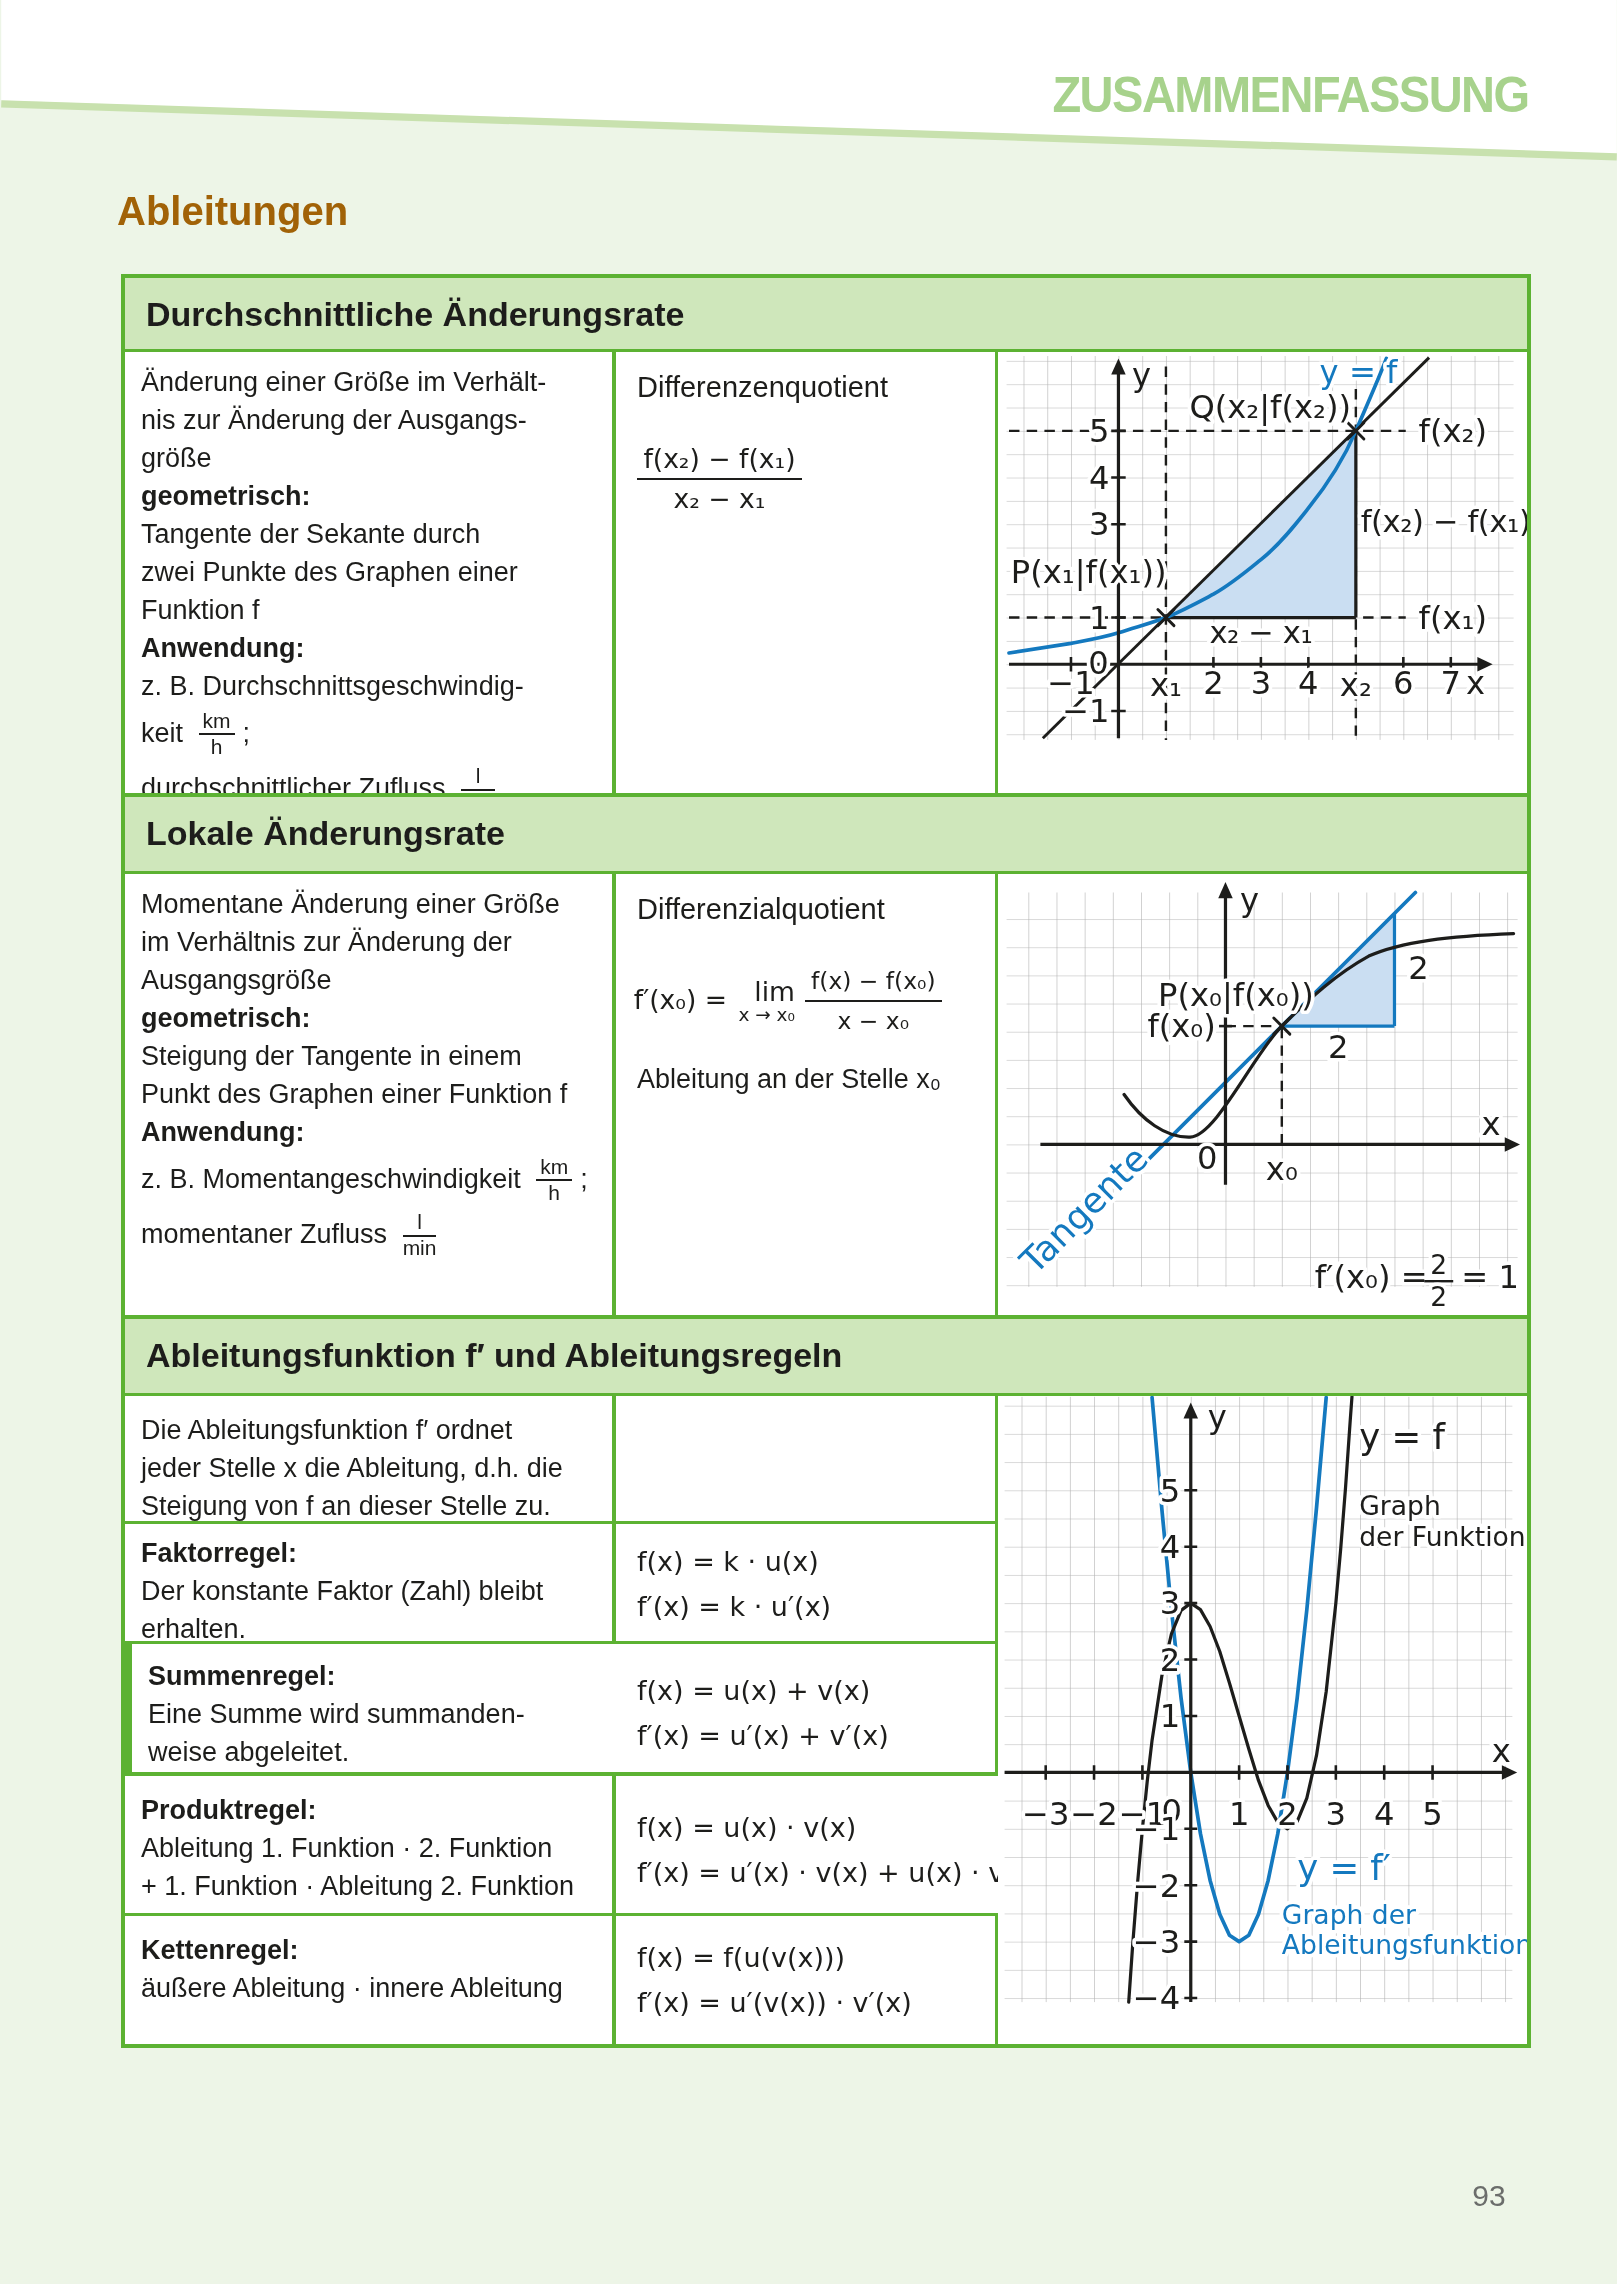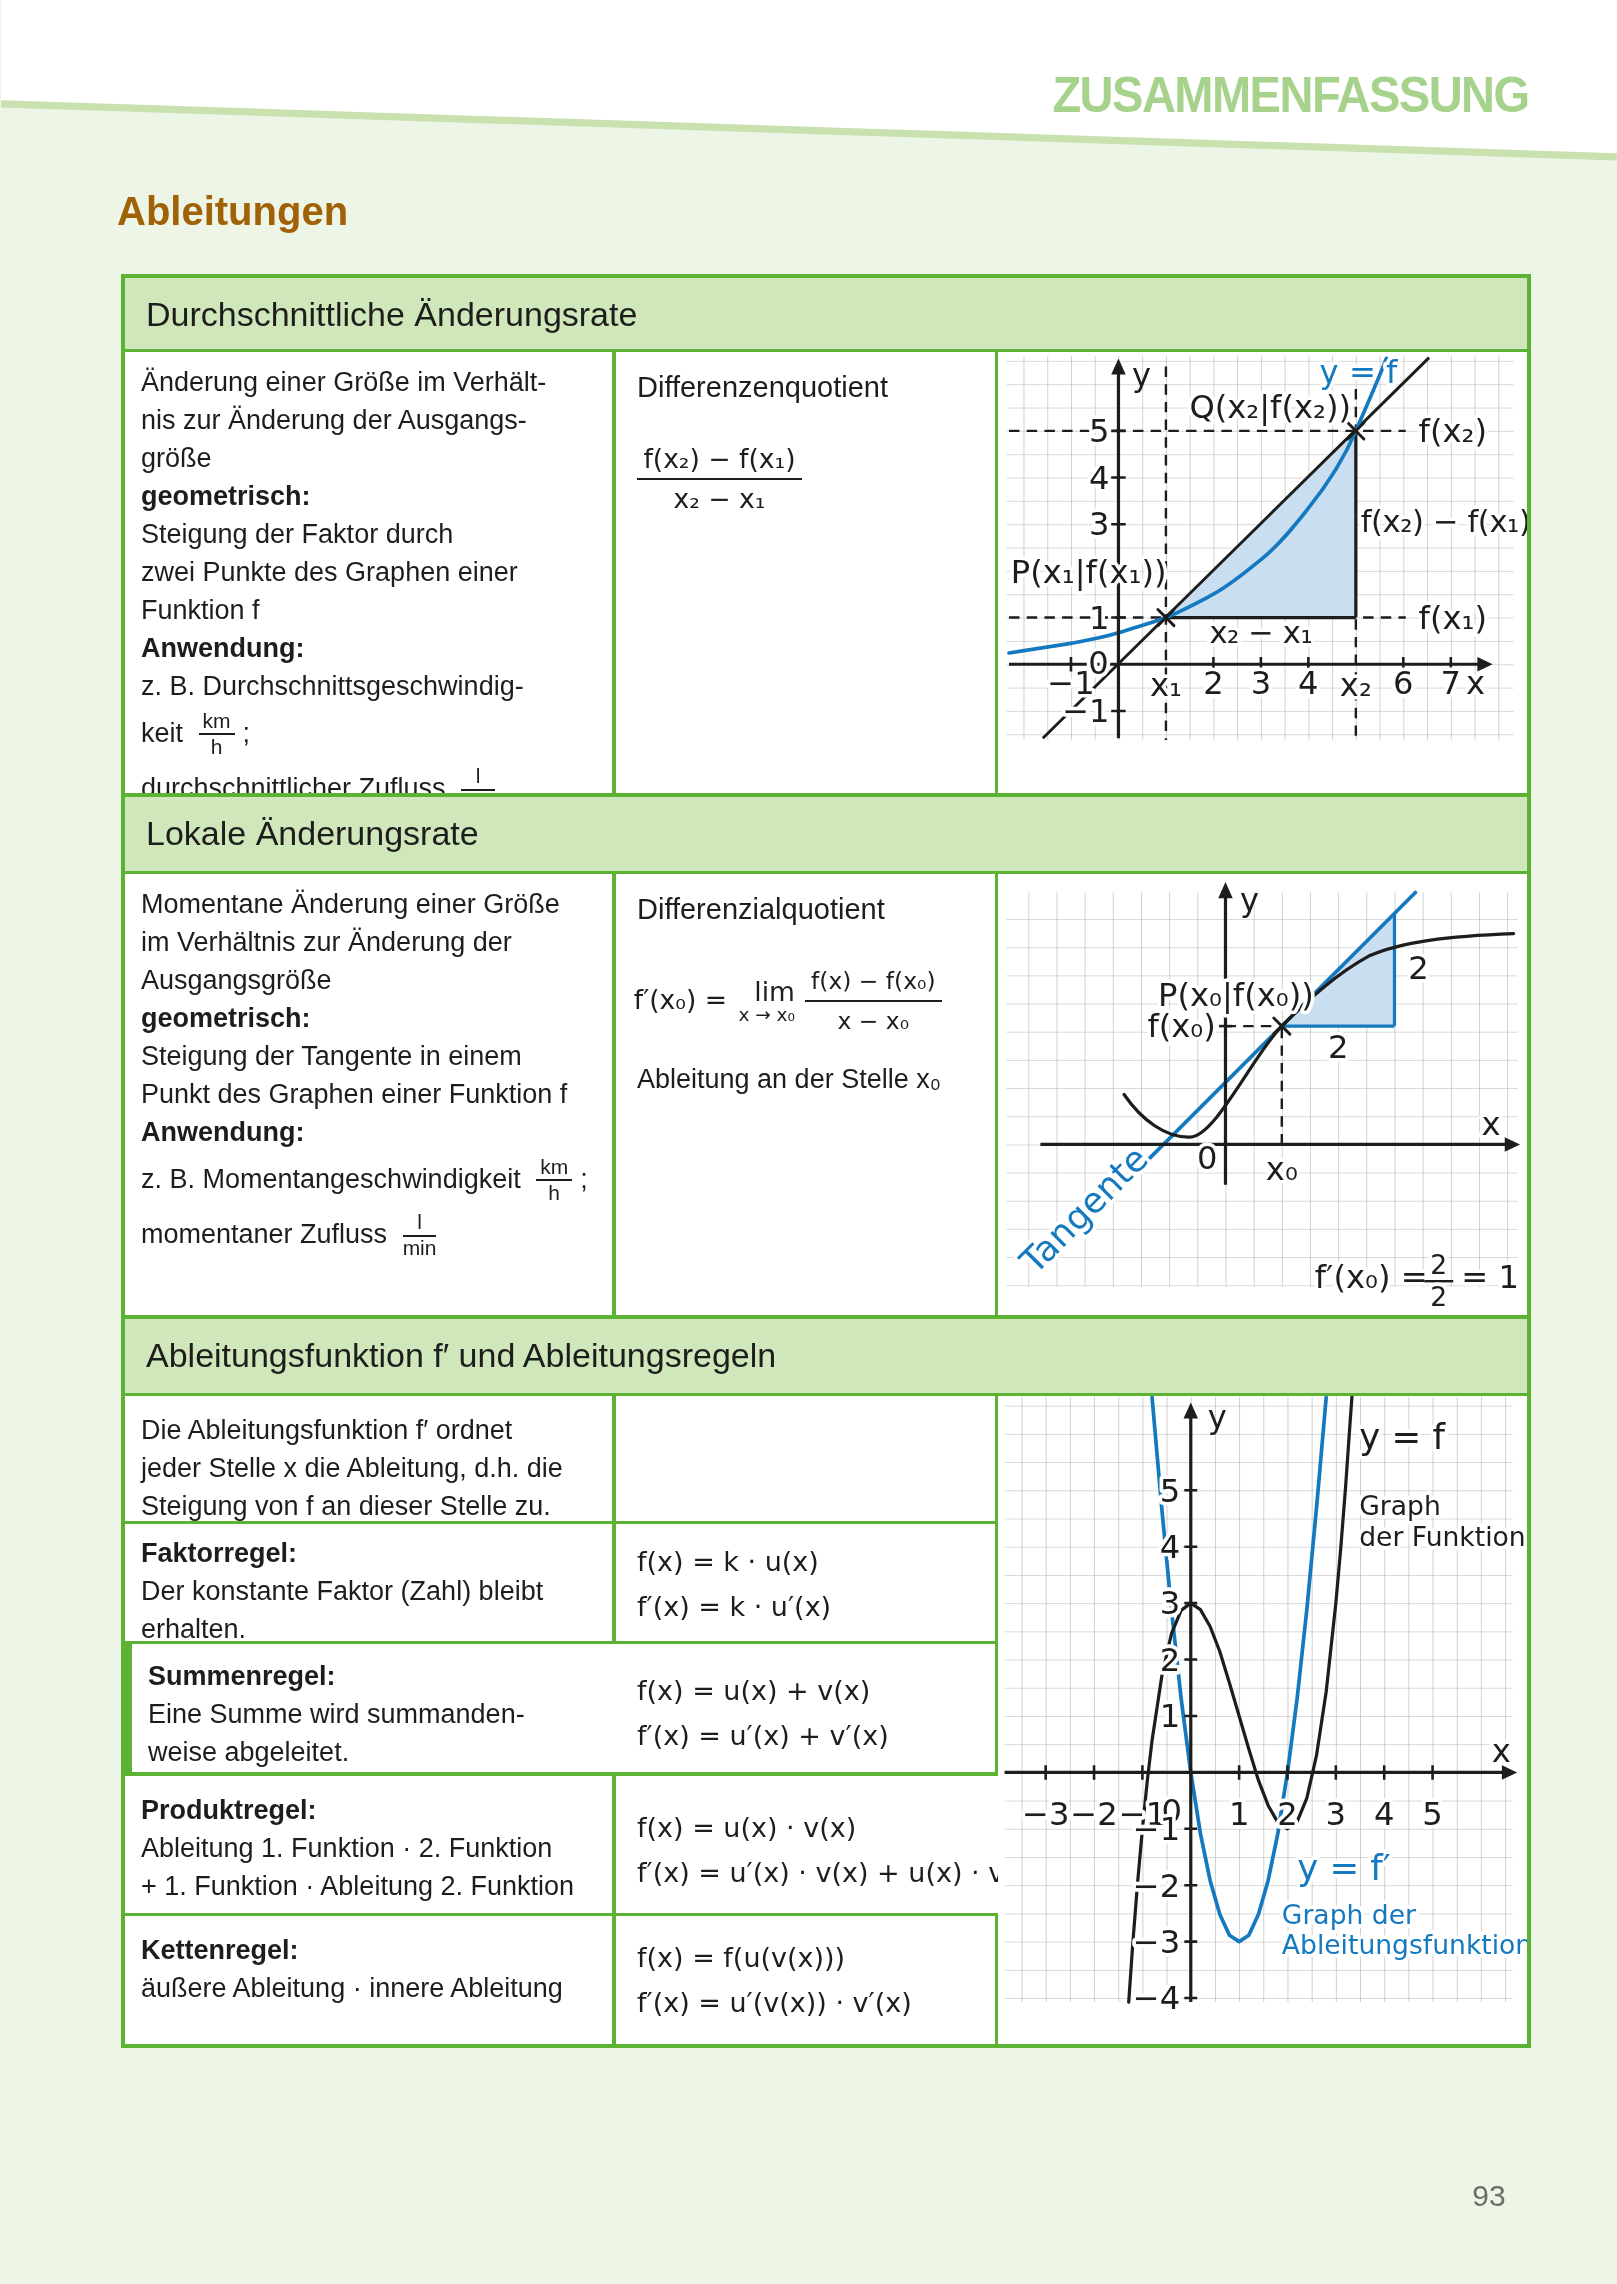--- a/index.html
+++ b/index.html
@@ -23,21 +23,21 @@
   }
   .pagenum{
     position:absolute;left:1457px;top:2179px;width:64px;text-align:center;
     font-size:30px;color:#6b6d6b;
   }
   
   .tbl{position:absolute;left:121px;top:274px;width:1410px;height:1774px;background:#5cb232;}
   .cell{position:absolute;background:#fff;overflow:hidden;}
   .band{position:absolute;background:#cfe7bb;}
   .band .bandlabel{
-    font-size:34px;font-weight:normal;color:#1d1d1b;
+    font-size:34px;font-weight:bold;color:#1d1d1b;
     padding-left:21px;line-height:73px;white-space:nowrap;
   }
   .txt{font-size:27px;line-height:38px;padding:11.3px 11.3px 0 16px;}
   .txt .ln{white-space:nowrap;}
   .txt .bold{font-weight:bold;}
   .mid{font-size:29px;padding:19px 8px 0 21px;}
   .mid .mtitle{margin-bottom:39px;white-space:nowrap;}
   .formfont{font-family:"DejaVu Sans","Liberation Sans",sans-serif;font-size:26.6px;}
   .frac{display:inline-block;text-align:center;vertical-align:middle;font-size:21px;line-height:22.6px;margin:0 8px;}
   .frac .num{display:block;border-bottom:2px solid #1d1d1b;padding:0 4px 0.8px 4px;}
@@ -87,21 +87,21 @@
 
   <div class="band" style="left:4px;top:4px;width:1402px;height:71px;">
     <div class="bandlabel">Durchschnittliche Änderungsrate</div>
   </div>
 
   <div class="cell txt" style="left:4px;top:78px;width:487px;height:441px;box-sizing:border-box;">
     <div class="ln">Änderung einer Größe im Verhält-</div>
     <div class="ln">nis zur Änderung der Ausgangs-</div>
     <div class="ln">größe</div>
     <div class="ln bold">geometrisch:</div>
-    <div class="ln">Steigung der Faktor durch</div>
+    <div class="ln">Tangente der Sekante durch</div>
     <div class="ln">zwei Punkte des Graphen einer</div>
     <div class="ln">Funktion f</div>
     <div class="ln bold">Anwendung:</div>
     <div class="ln">z. B. Durchschnittsgeschwindig-</div>
     <div class="ln" style="margin-top:4.8px;">
       <span>keit</span>
       <span class="frac"><span class="num">km</span><span class="den">h</span></span><span>;</span>
     </div>
     <div class="ln" style="margin-top:6.4px;">
       <span>durchschnittlicher Zufluss</span>

